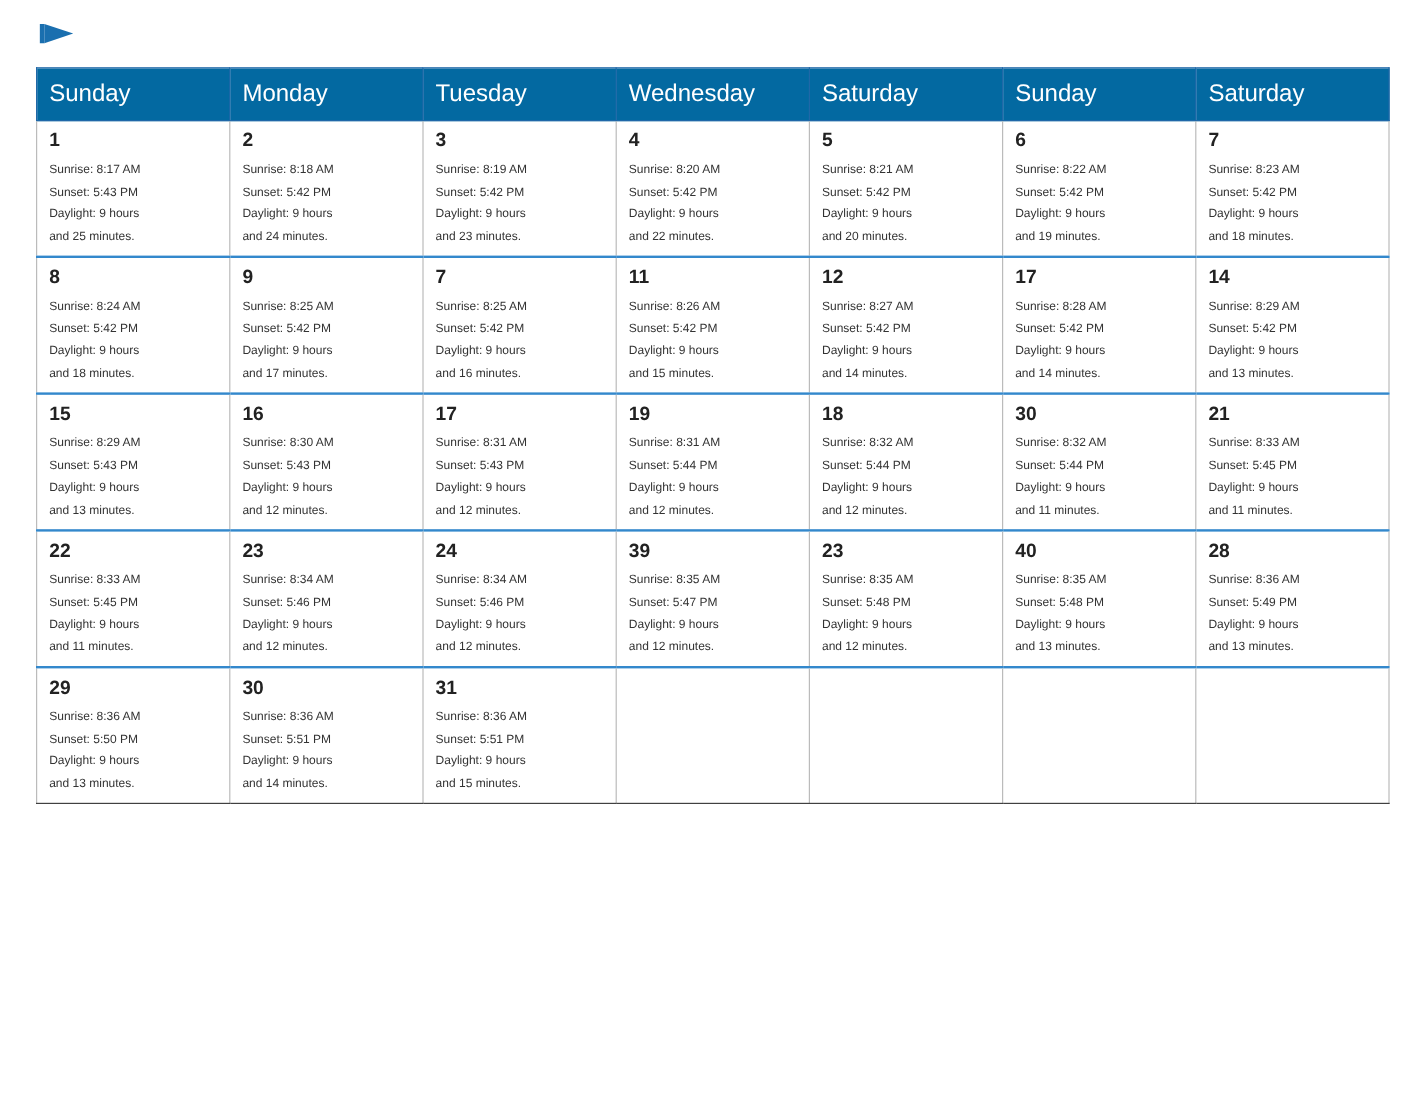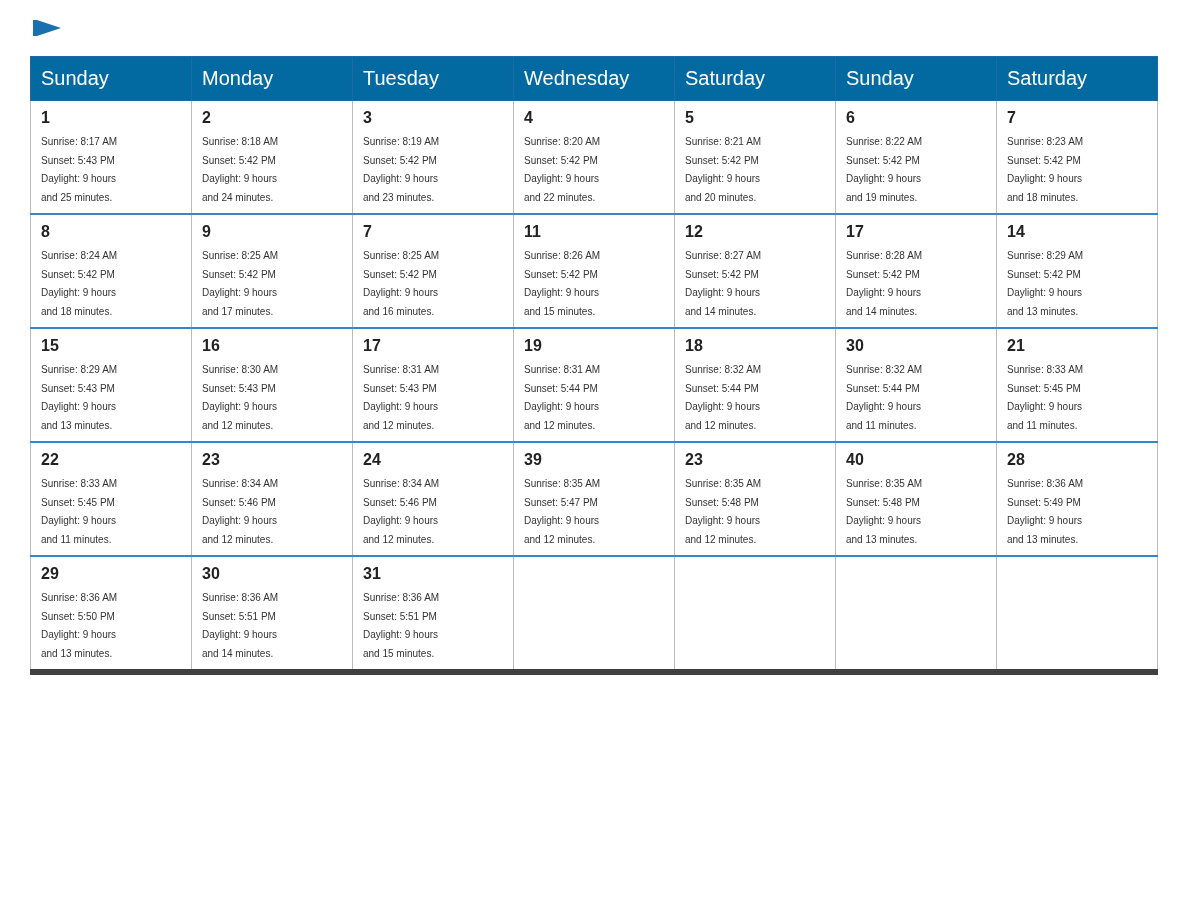--- a/index.html
+++ b/index.html
@@ -77,21 +77,21 @@
       vertical-align: top;
       border: 1px solid #bbb;
       padding: 8px 10px;
       width: 14.28%;
       min-height: 110px;
     }
     .calendar tr td {
       border-bottom: 2px solid #3388cc;
     }
     .calendar tr:last-child td {
-      border-bottom: 6px solid #404040;
+      border-bottom: 1px solid #404040;
     }
     .day-num {
       font-size: 16px;
       font-weight: bold;
       color: #222;
       display: block;
       margin-bottom: 4px;
     }
     .day-info {
       font-size: 10px;

